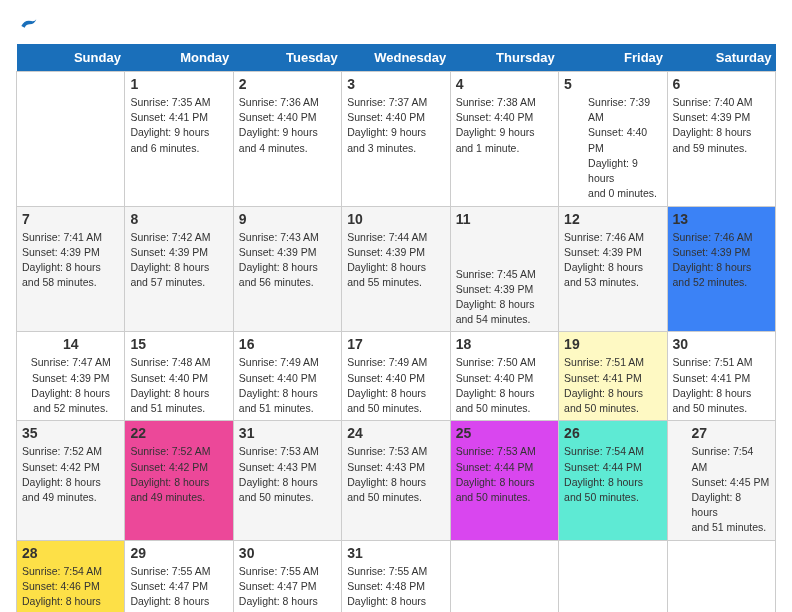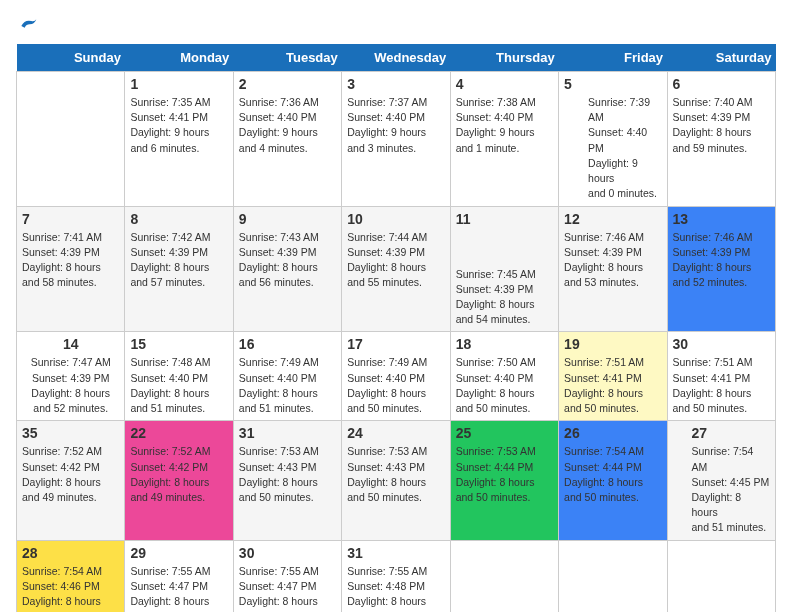--- a/index.html
+++ b/index.html
@@ -287,28 +287,28 @@
 Daylight: 8 hours
 and 50 minutes.</div>
         </td>
         <td style="background: rgb(245, 245, 245); margin-left: 25px;">
           <span class="day-number">24</span>
           <div class="day-info" style="white-space: pre-line;">Sunrise: 7:53 AM
 Sunset: 4:43 PM
 Daylight: 8 hours
 and 50 minutes.</div>
         </td>
-        <td style="background: #22c55e;">
+        <td style="background: #d946ef;">
           <span class="day-number">25</span>
           <div class="day-info" style="white-space: pre-line;">Sunrise: 7:53 AM
 Sunset: 4:44 PM
 Daylight: 8 hours
 and 50 minutes.</div>
         </td>
-        <td style="background: #3b82f6;">
+        <td style="background: #5eead4;">
           <span class="day-number">26</span>
           <div class="day-info" style="white-space: pre-line;">Sunrise: 7:54 AM
 Sunset: 4:44 PM
 Daylight: 8 hours
 and 50 minutes.</div>
         </td>
         <td style="background: rgb(245, 245, 245); padding-left: 24px;">
           <span class="day-number">27</span>
           <div class="day-info" style="white-space: pre-line;">Sunrise: 7:54 AM
 Sunset: 4:45 PM

